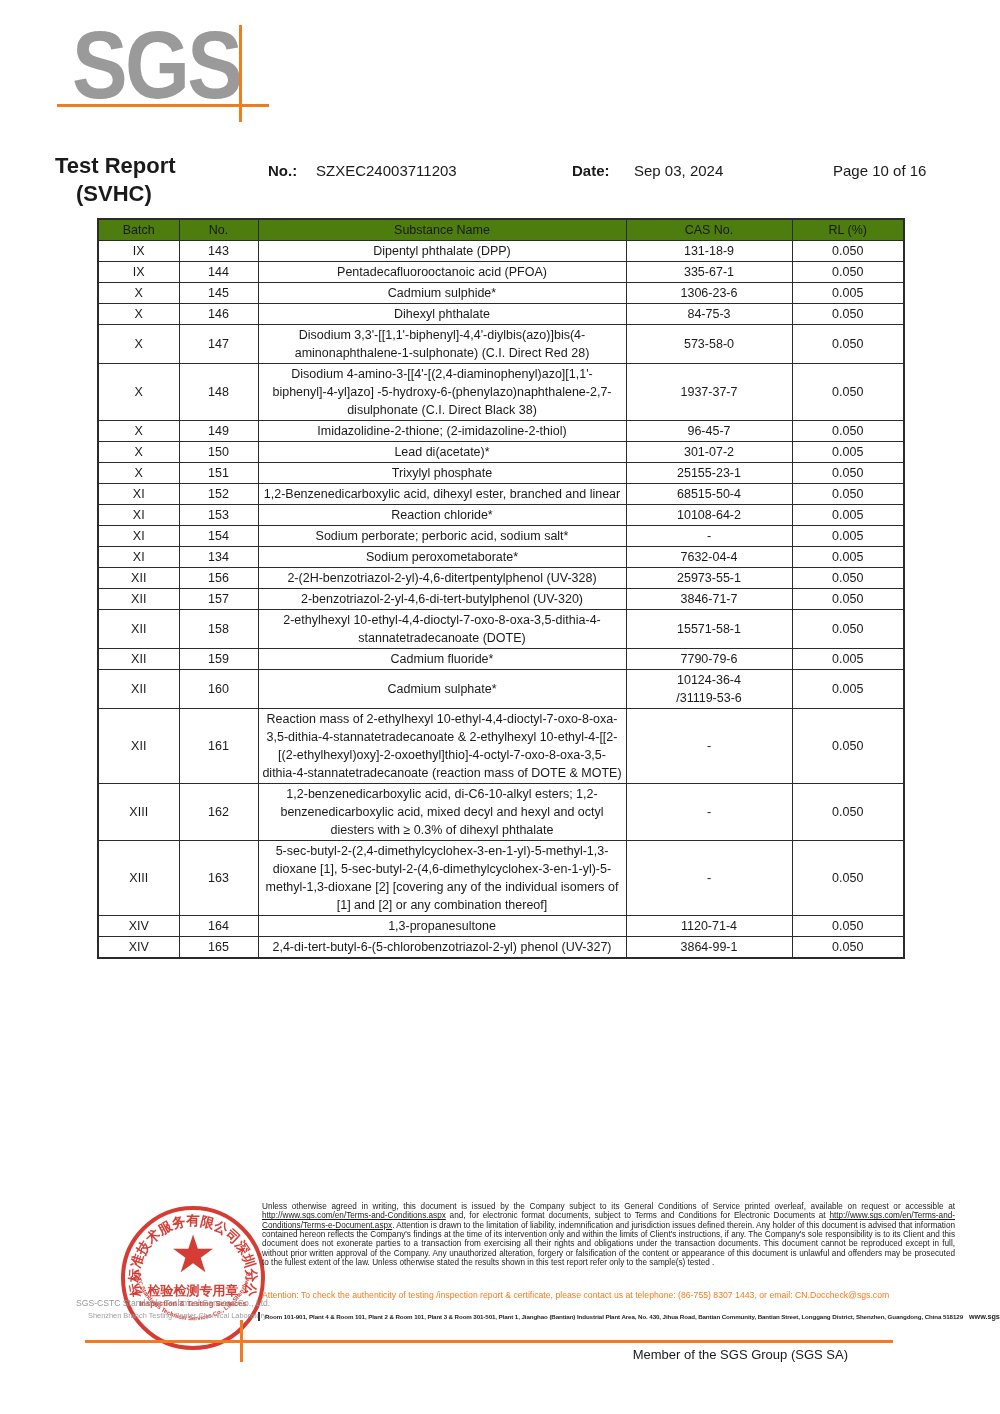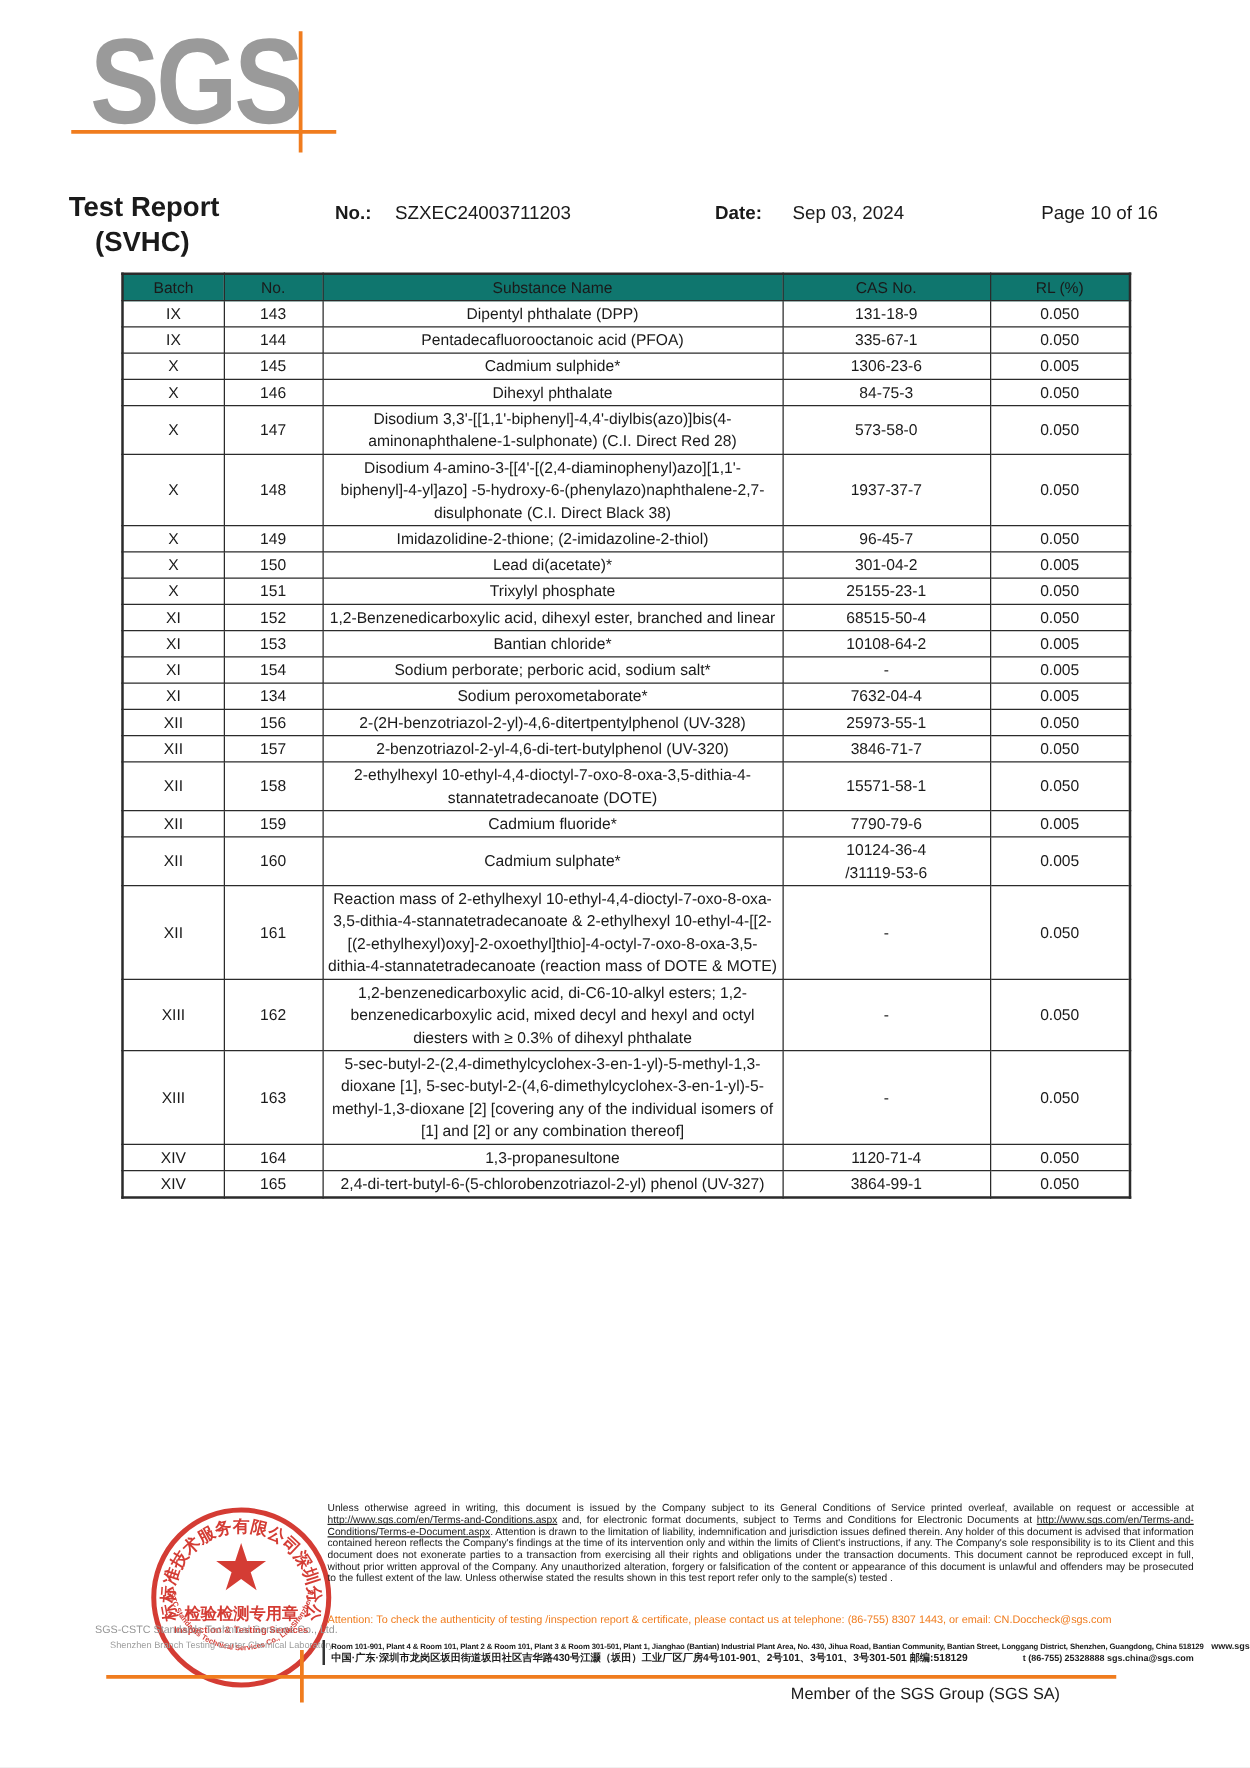--- a/index.html
+++ b/index.html
@@ -17,21 +17,21 @@
   .title2{position:absolute;left:76px;top:181px;font-size:22px;font-weight:700;}
   .hmeta{position:absolute;top:162px;font-size:15px;white-space:nowrap;}
   .b{font-weight:700;}
 
   
   .rtable{position:absolute;left:97px;top:218px;width:806px;border-collapse:collapse;
           font-size:12.5px;line-height:1.44;table-layout:fixed;}
   .rtable td,.rtable th{border:1px solid #2b2b2b;text-align:center;vertical-align:middle;
           padding:1px 3px;font-weight:400;word-wrap:break-word;}
   .rtable{border:2px solid #2b2b2b;}
-  .rtable thead th{background:#0f766e;}
+  .rtable thead th{background:#4d7c0f;}
   .cas-cell{white-space:pre-line;}
 
   
   .disclaimer{position:absolute;left:262px;top:1202px;width:693px;font-size:8.2px;
               line-height:9.35px;text-align:justify;color:#1c1c1c;}
   .disclaimer .u{text-decoration:underline;}
   .attention{position:absolute;left:262px;top:1291px;width:693px;font-size:8.7px;
              line-height:9.6px;font-weight:400;}
   .addr{position:absolute;left:258px;top:1312px;width:697px;border-left:2px solid #333;
         padding-left:5px;box-sizing:border-box;color:#1c1c1c;}
@@ -130,41 +130,41 @@
           <td>X</td>
           <td>149</td>
           <td>Imidazolidine-2-thione; (2-imidazoline-2-thiol)</td>
           <td class="cas-cell">96-45-7</td>
           <td>0.050</td>
         </tr>
         <tr>
           <td>X</td>
           <td>150</td>
           <td>Lead di(acetate)*</td>
-          <td class="cas-cell">301-04-2</td>
+          <td class="cas-cell">301-07-2</td>
           <td>0.005</td>
         </tr>
         <tr>
           <td>X</td>
           <td>151</td>
           <td>Trixylyl phosphate</td>
           <td class="cas-cell">25155-23-1</td>
           <td>0.050</td>
         </tr>
         <tr>
           <td>XI</td>
           <td>152</td>
           <td>1,2-Benzenedicarboxylic acid, dihexyl ester, branched and linear</td>
           <td class="cas-cell">68515-50-4</td>
           <td>0.050</td>
         </tr>
         <tr>
           <td>XI</td>
           <td>153</td>
-          <td>Bantian chloride*</td>
+          <td>Reaction chloride*</td>
           <td class="cas-cell">10108-64-2</td>
           <td>0.005</td>
         </tr>
         <tr>
           <td>XI</td>
           <td>154</td>
           <td>Sodium perborate; perboric acid, sodium salt*</td>
           <td class="cas-cell">-</td>
           <td>0.005</td>
         </tr>
@@ -270,23 +270,19 @@
   <div class="company2">Shenzhen Branch Testing Center Chemical Laboratory</div>
 
   <div class="disclaimer"><span>Unless otherwise agreed in writing, this document is issued by the Company subject to its General Conditions of Service printed overleaf, available on request or accessible at </span><span class="u">http://www.sgs.com/en/Terms-and-Conditions.aspx</span><span> and, for electronic format documents, subject to Terms and Conditions for Electronic Documents at </span><span class="u">http://www.sgs.com/en/Terms-and-Conditions/Terms-e-Document.aspx</span><span>. Attention is drawn to the limitation of liability, indemnification and jurisdiction issues defined therein. Any holder of this document is advised that information contained hereon reflects the Company's findings at the time of its intervention only and within the limits of Client's instructions, if any. The Company's sole responsibility is to its Client and this document does not exonerate parties to a transaction from exercising all their rights and obligations under the transaction documents. This document cannot be reproduced except in full, without prior written approval of the Company. Any unauthorized alteration, forgery or falsification of the content or appearance of this document is unlawful and offenders may be prosecuted to the fullest extent of the law. Unless otherwise stated the results shown in this test report refer only to the sample(s) tested .</span></div>
   <div class="attention" style="color: rgb(240, 124, 30);">Attention: To check the authenticity of testing /inspection report &amp; certificate, please contact us at telephone: (86-755) 8307 1443, or email: CN.Doccheck@sgs.com</div>
 
   <div class="addr">
     <div class="addr-row">
       <span class="addr-en">Room 101-901, Plant 4 &amp; Room 101, Plant 2 &amp; Room 101, Plant 3 &amp; Room 301-501, Plant 1, Jianghao (Bantian) Industrial Plant Area, No. 430, Jihua Road, Bantian Community, Bantian Street, Longgang District, Shenzhen, Guangdong, China 518129</span>
       <span class="addr-web">www.sgsgroup.com.cn</span>
     </div>
-    <div class="addr-row">
-      <span class="addr-cn">中国·广东·深圳市龙岗区坂田街道坂田社区吉华路430号江灏（坂田）工业厂区厂房4号101-901、2号101、3号101、3号301-501 邮编:518129</span>
-      <span class="addr-tel">t (86-755) 25328888  sgs.china@sgs.com</span>
-    </div>
   </div>
 
   <div class="footer-rule" style="background: rgb(240, 124, 30);"></div>
   <div class="footer-cross" style="background: rgb(240, 124, 30);"></div>
   <div class="member">Member of the SGS Group (SGS SA)</div>
 
 </div>
 
 </body></html>

